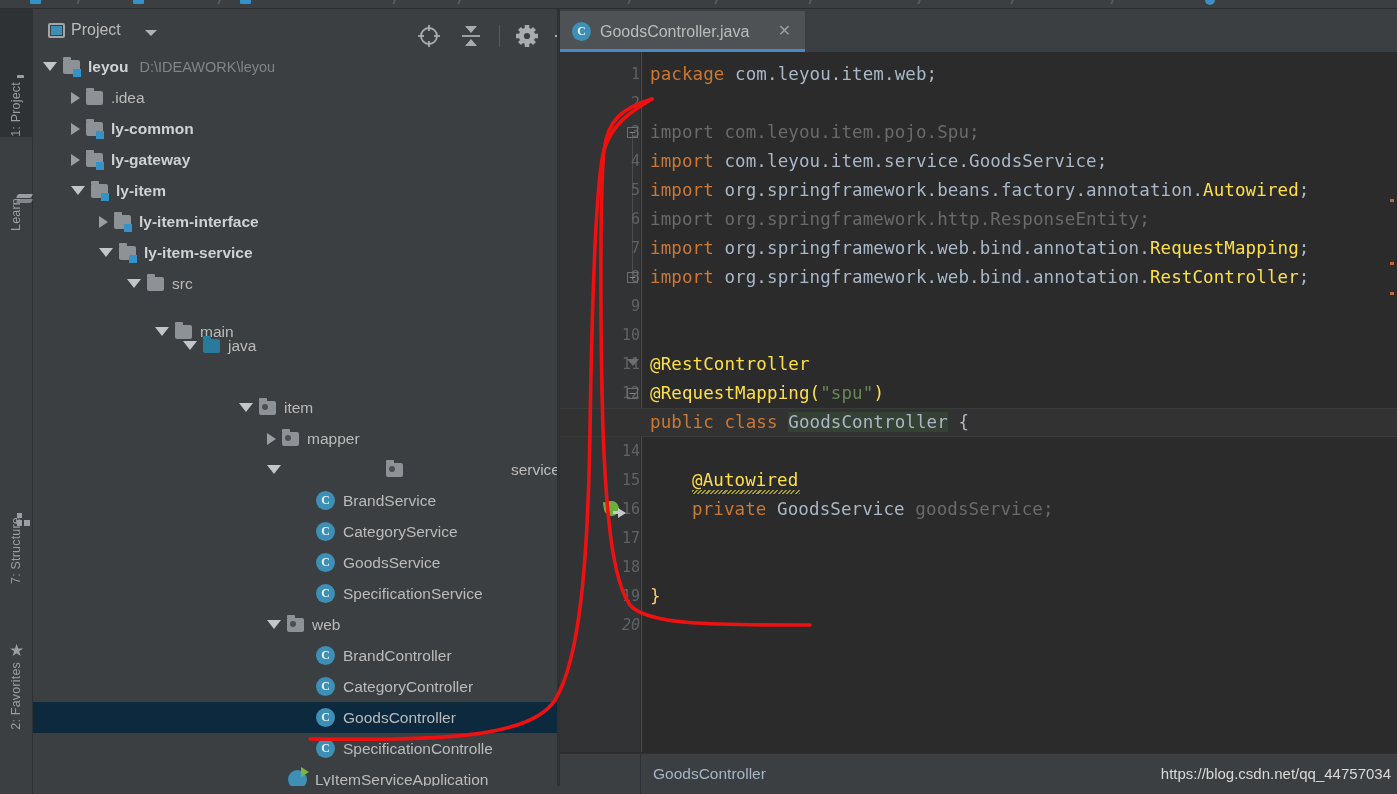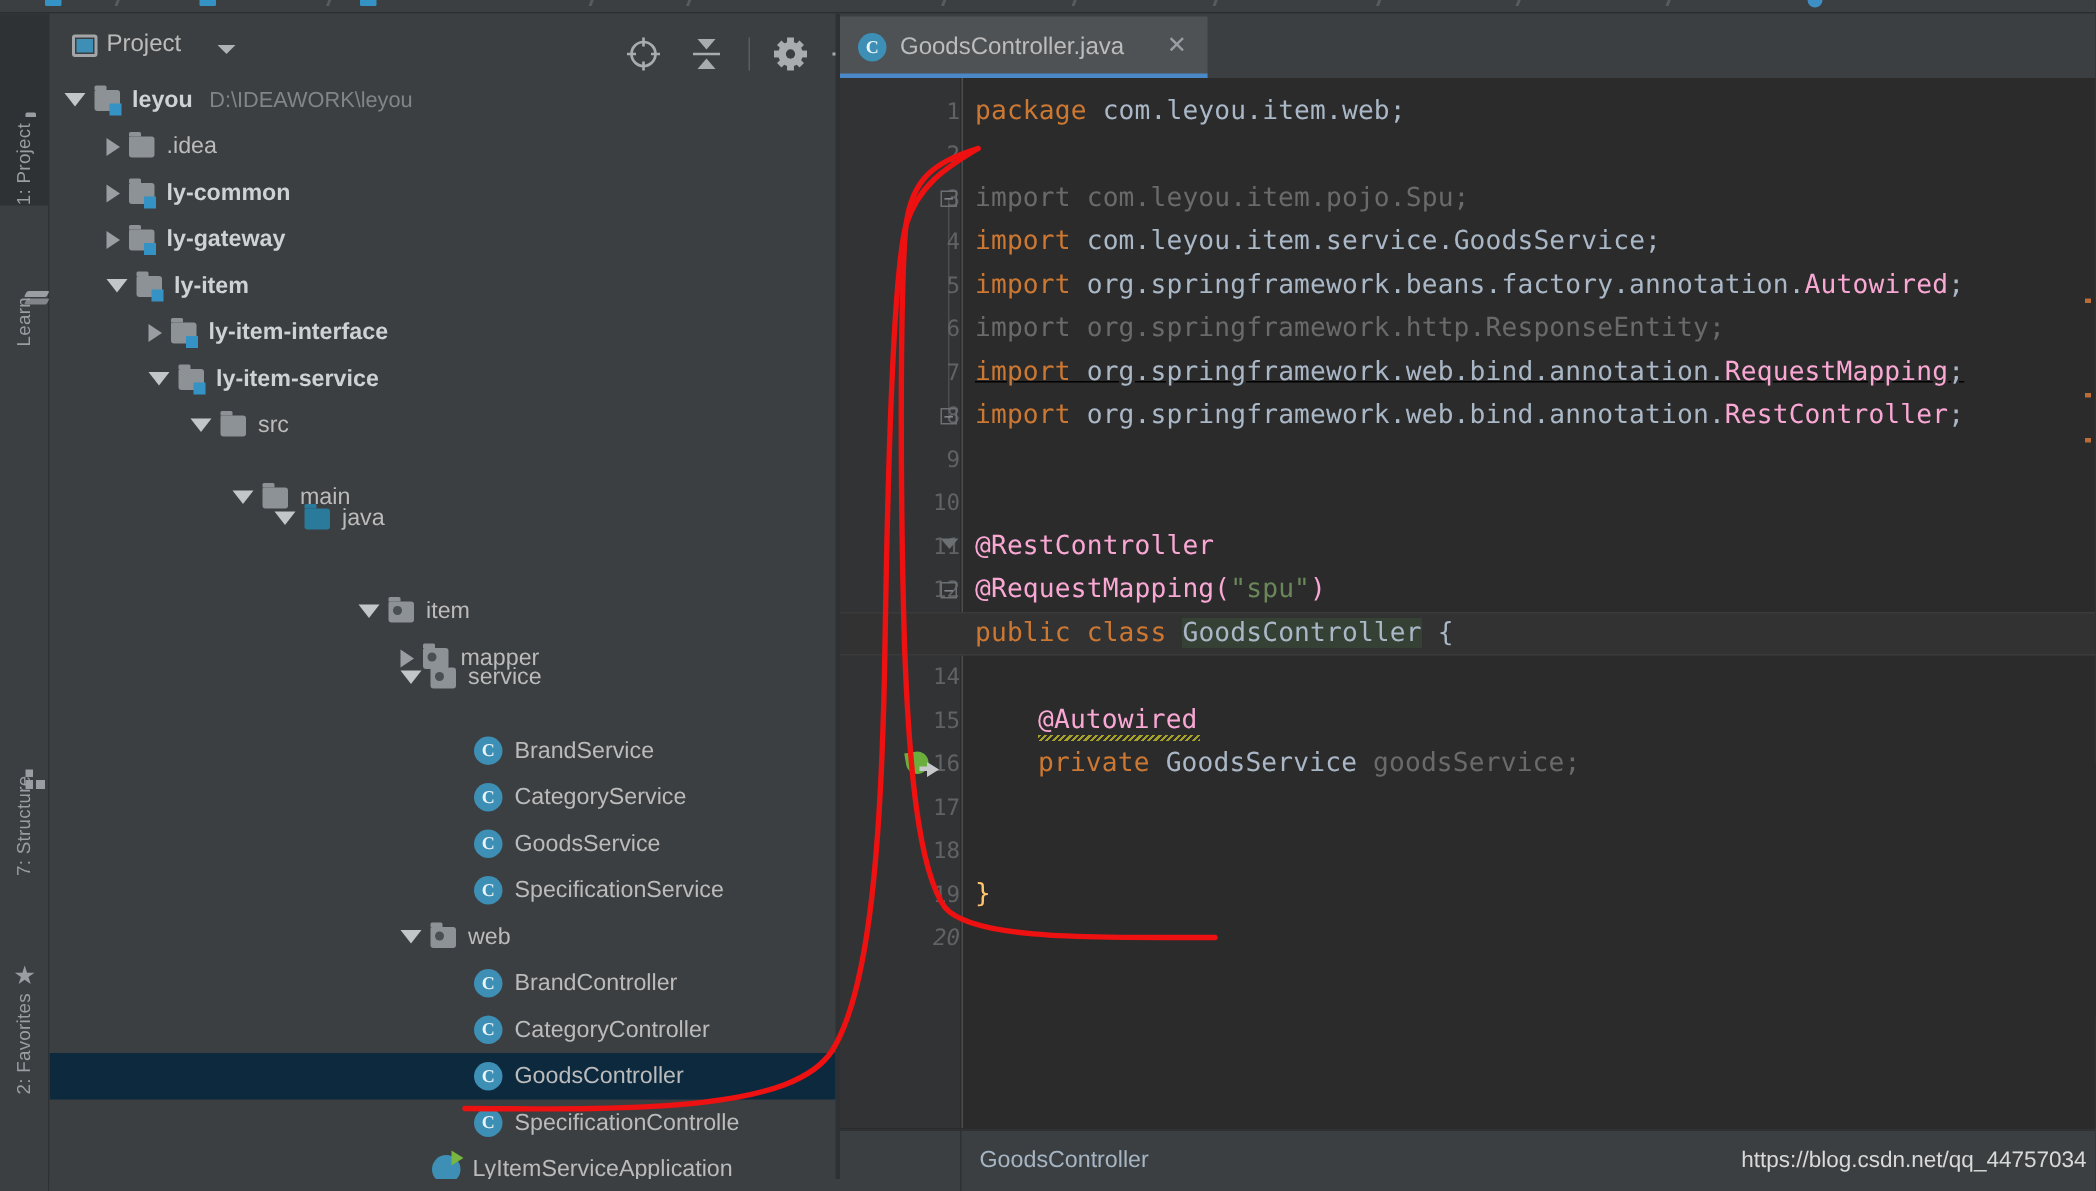--- a/index.html
+++ b/index.html
@@ -263,21 +263,21 @@
   #curline-hl {
     position: absolute; left: 0; top: 0; width: 837px; height: 29px;
     background: #323232; border-top: 1px solid #3a3a3a; border-bottom: 1px solid #3a3a3a;
   }
   .codeline {
     position: absolute; left: 90px; height: 29px; line-height: 29px;
     font-family: "DejaVu Sans Mono", monospace; font-size: 17.5px;
     white-space: pre; letter-spacing: 0.1px;
   }
   .kw  { color: #cc7832; }
-  .ann { color: #f9a8d4; }
+  .ann { color: #fde047; }
   .str { color: #6a8759; }
   .plain { color: #a9b7c6; }
   .dim { color: #6a6a6a; }
   .ycurly { color: #ffc66d; }
   .hl-ident { background: #344134; color: #a9b7c6; }
   .squiggle {
     position: absolute; height: 4px;
     background: repeating-linear-gradient(135deg,
       #bbb529 0px, #bbb529 1.5px, transparent 1.5px, transparent 3px);
     opacity: .85;
@@ -514,21 +514,21 @@
         <div class="trow" style="top: 341px; padding-left: 206px;">
           <span class="arrow-d"></span>
           <span class="ic-package"></span>
           <span class="tlabel">item</span>
         </div>
         <div class="trow" style="top: 372px; padding-left: 234px;">
           <span class="arrow-r"></span>
           <span class="ic-package"></span>
           <span class="tlabel">mapper</span>
         </div>
-        <div class="trow" style="top: 385px; padding-left: 234px;">
+        <div class="trow" style="top: 403px; padding-left: 234px; justify-content: space-between;">
           <span class="arrow-d"></span>
           <span class="ic-package"></span>
           <span class="tlabel">service</span>
         </div>
         <div class="trow" style="top: 434px; padding-left: 262px;">
           <span class="arrow-blank"></span>
           <span class="ic-class">C</span>
           <span class="tlabel">BrandService</span>
         </div>
         <div class="trow" style="top: 465px; padding-left: 262px;">
@@ -631,21 +631,21 @@
           <div class="lnum" style="top: 559px; font-style: italic;">20</div>
         </div>
       <div id="gutter-line"></div>
       <div id="lines-host">
           <div id="curline-hl" style="top: 356px;"></div>
           <div class="codeline" style="top: 8px; left: 90px;"><span class="kw">package </span><span class="plain">com.leyou.item.web;</span></div>
           <div class="codeline" style="top: 66px; left: 90px;"><span class="dim">import com.leyou.item.pojo.Spu;</span></div>
           <div class="codeline" style="top: 95px; left: 90px;"><span class="kw">import </span><span class="plain">com.leyou.item.service.</span><span class="plain">GoodsService</span><span class="plain">;</span></div>
           <div class="codeline" style="top: 124px; left: 90px;"><span class="kw">import </span><span class="plain">org.springframework.beans.factory.annotation.</span><span class="ann">Autowired</span><span class="plain">;</span></div>
           <div class="codeline" style="top: 153px; left: 90px;"><span class="dim">import org.springframework.http.ResponseEntity;</span></div>
-          <div class="codeline" style="top: 182px; left: 90px; text-decoration: underline;"><span class="kw">import </span><span class="plain">org.springframework.web.bind.annotation.</span><span class="ann">RequestMapping</span><span class="plain">;</span></div>
+          <div class="codeline" style="top: 182px; left: 90px;"><span class="kw">import </span><span class="plain">org.springframework.web.bind.annotation.</span><span class="ann">RequestMapping</span><span class="plain">;</span></div>
           <div class="codeline" style="top: 211px; left: 90px;"><span class="kw">import </span><span class="plain">org.springframework.web.bind.annotation.</span><span class="ann">RestController</span><span class="plain">;</span></div>
           <div class="codeline" style="top: 298px; left: 90px;"><span class="ann">@RestController</span></div>
           <div class="codeline" style="top: 327px; left: 90px;"><span class="ann">@RequestMapping(</span><span class="str">"spu"</span><span class="ann">)</span></div>
           <div class="codeline" style="top: 356px; left: 90px;"><span class="kw">public class </span><span class="hl-ident">GoodsController</span><span class="plain"> {</span></div>
           <div class="codeline" style="top: 414px; left: 132px;"><span class="ann">@Autowired</span></div>
           <div class="squiggle" style="left: 132px; top: 438px; width: 108px;"></div>
           <div class="codeline" style="top: 443px; left: 132px;"><span class="kw">private </span><span class="plain">GoodsService</span><span class="dim"> goodsService;</span></div>
           <div class="codeline" style="top: 530px; left: 90px;"><span class="ycurly">}</span></div>
         </div>
     </div>

